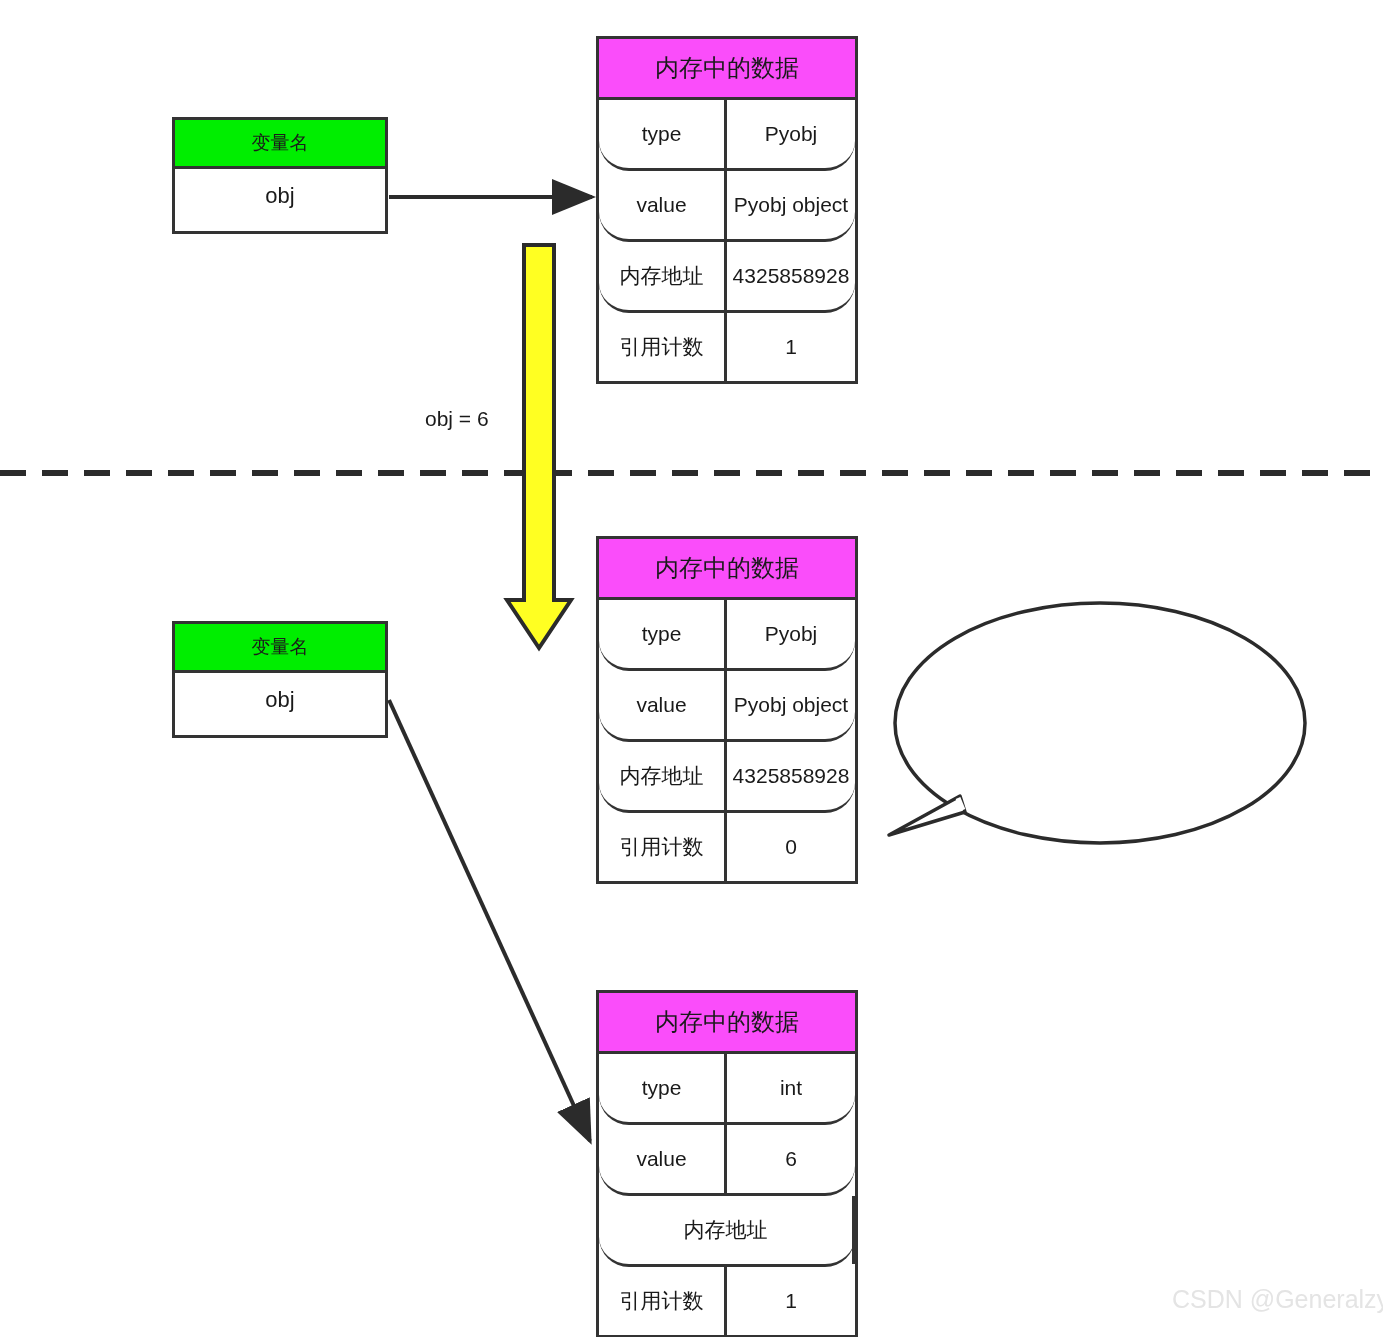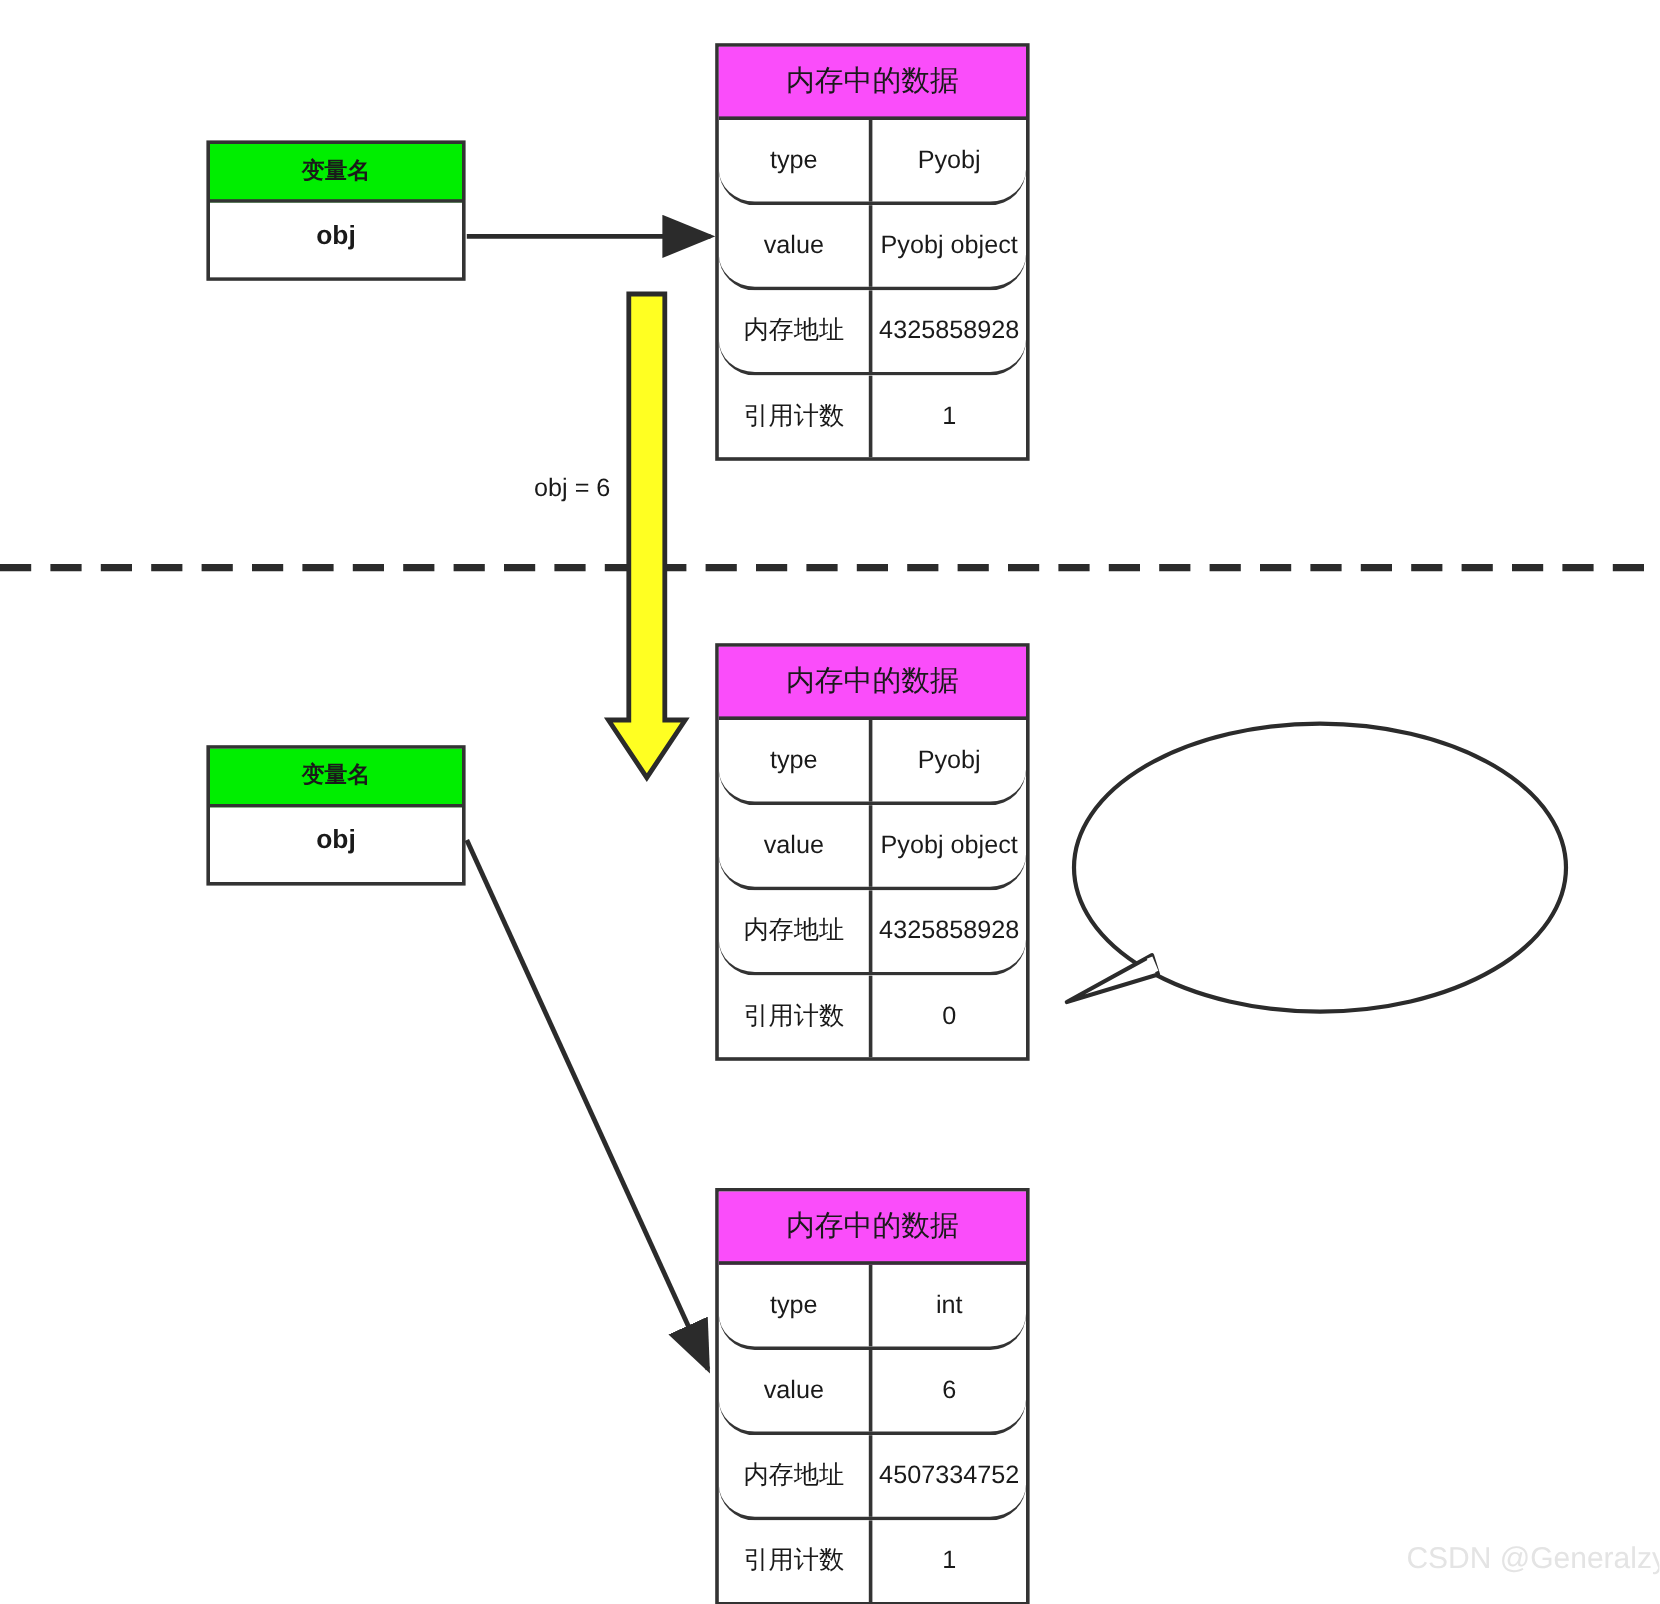--- a/index.html
+++ b/index.html
@@ -18,21 +18,20 @@
     overflow: hidden;
   }
 
   
   .var-box {
     position: absolute;
     width: 216px;
     border: 3px solid #333333;
     box-sizing: border-box;
     background: #ffffff;
-    font-weight: bold;
   }
   .var-head {
     background: #00ee00;
     border-bottom: 3px solid #333333;
     height: 46px;
     line-height: 46px;
     text-align: center;
     font-size: 19px;
     color: #1a1a1a;
   }
@@ -143,21 +142,21 @@
     <div class="mem-row">
       <div class="mem-key">内存地址</div>
       <div class="mem-val">4325858928</div>
     </div>
     <div class="mem-row">
       <div class="mem-key">引用计数</div>
       <div class="mem-val">1</div>
     </div>
   </div>
 
-  <div class="assign-label" style="left:425px; top:395px;margin-left:20px;">obj = 6</div>
+  <div class="assign-label" style="left:425px; top:407px;">obj = 6</div>
 
   <div class="var-box" style="left:172px; top:621px;">
     <div class="var-head">变量名</div>
     <div class="var-cell">obj</div>
   </div>
 
   <div class="mem-table" style="left:596px; top:536px;">
     <div class="mem-head">内存中的数据</div>
     <div class="mem-row">
       <div class="mem-key">type</div>
@@ -182,21 +181,20 @@
     <div class="mem-row">
       <div class="mem-key">type</div>
       <div class="mem-val">int</div>
     </div>
     <div class="mem-row">
       <div class="mem-key">value</div>
       <div class="mem-val">6</div>
     </div>
     <div class="mem-row">
       <div class="mem-key">内存地址</div>
-      <div class="mem-val">4507334752</div>
     </div>
     <div class="mem-row">
       <div class="mem-key">引用计数</div>
       <div class="mem-val">1</div>
     </div>
   </div>
 
   <div class="bubble-text" style="left:900px; top:687px;">
     <div>引用计数为0，对象被销毁，对象的__del__</div>
     <div>方法被调用</div>

